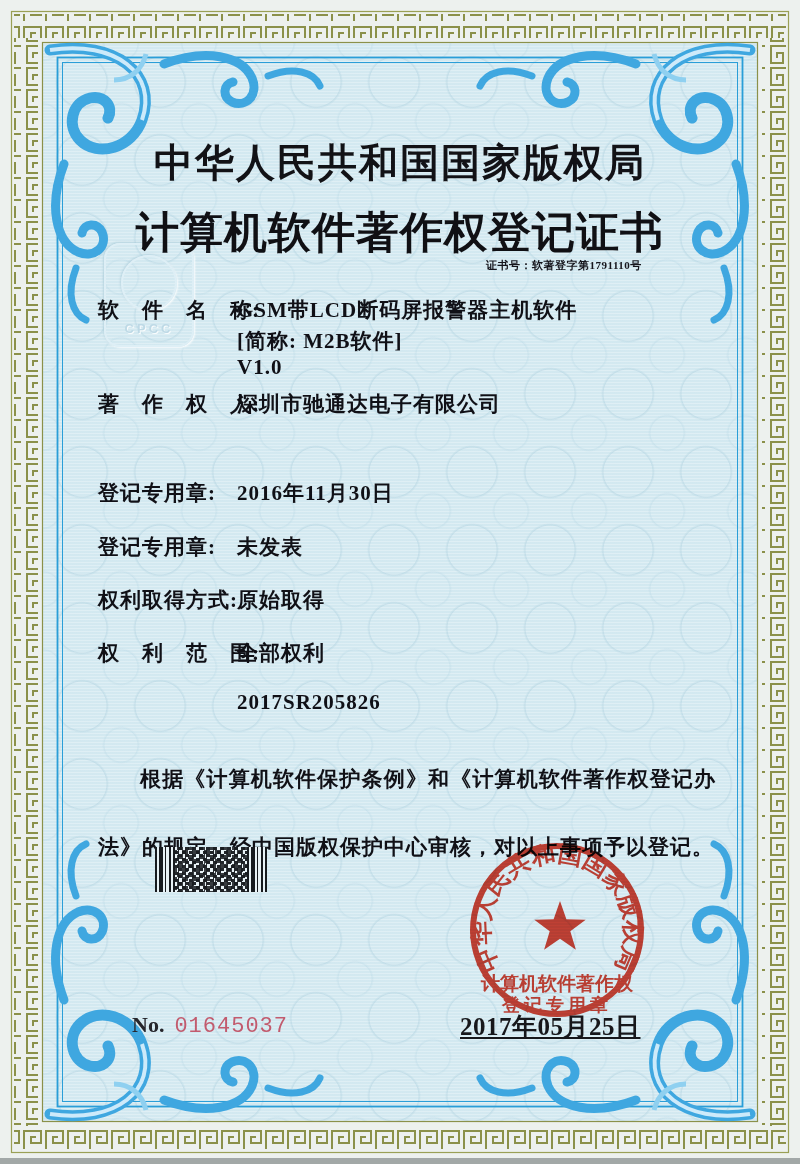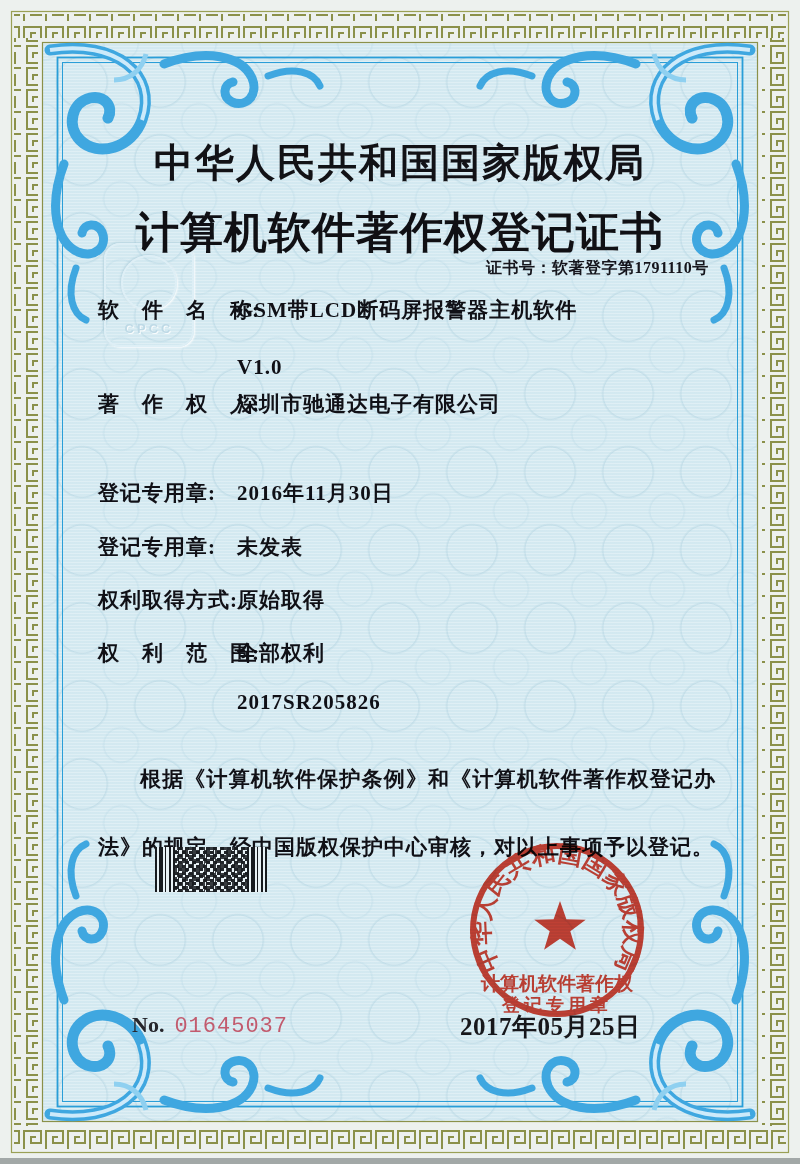--- a/index.html
+++ b/index.html
@@ -24,21 +24,21 @@
 
   .title {
     position:absolute; top:136px; left:0; width:100%; text-align:center;
     font-size:39px; font-weight:bold; letter-spacing:2px; color:#121216; z-index:4;
   }
   .subtitle {
     position:absolute; top:192px; left:0; width:100%; text-align:center;
     font-size:43px; font-weight:bold; letter-spacing:1px; color:#101014; z-index:4;margin-top:12px;
   }
   .certno {
-    position:absolute; top:258px; left:486px; font-size:16px; font-weight:bold;
+    position:absolute; top:258px; left:486px; font-size:11px; font-weight:bold;
     color:#15151c; z-index:4; letter-spacing:0.5px;
   }
   .flabel, .fvalue {
     position:absolute; font-size:21px; font-weight:bold; color:#101016;
     z-index:4; white-space:pre; letter-spacing:1px;
   }
   .flabel { left:98px; }
   .fvalue { left:237px; }
   .r1  { top:296px; }  .r1b { top:327px; } .r1c { top:355px; }
   .r2  { top:390px; }
@@ -64,21 +64,21 @@
       repeating-conic-gradient(rgba(23,27,31,0.95) 0 25%, rgba(232,242,246,0.0) 0 50%) 0px 0px/7px 7px,
       repeating-conic-gradient(rgba(23,27,31,0.85) 0 25%, rgba(232,242,246,0.0) 0 50%) 2px 3px/11px 9px,
       #e8f2f6;
   }
   .serial { position:absolute; left:132px; top:1012px; z-index:4; font-size:22px; font-weight:bold; color:#26262c; }
   .serial .num {
     color:#c25b6e; font-family:"Liberation Mono","DejaVu Sans Mono",monospace;
     font-weight:normal; letter-spacing:1px; margin-left:10px;
   }
   .seal-svg { position:absolute; left:440px; top:820px; z-index:4; mix-blend-mode:multiply; opacity:0.95; }
-  .seal-date { position:absolute; left:460px; top:1010px; z-index:5; font-size:25px; font-weight:bold; color:#17171b; letter-spacing:0.5px; }
+  .seal-date { position:absolute; left:460px; top:1010px; z-index:5; font-size:25px; font-weight:bold; color:#17171b; letter-spacing:0.5px;text-decoration:underline; }
   
   .emboss {
     position:absolute; left:104px; top:243px; width:86px; height:100px; z-index:2;
     border:2px solid rgba(222,239,246,1); border-radius:16px;
     box-shadow:-1px -1px 2px rgba(158,196,212,0.55), 1px 1px 2px rgba(255,255,255,0.95);
   }
   .emboss .circ {
     position:absolute; left:15px; top:10px; width:52px; height:52px;
     border:2px solid rgba(222,239,246,1); border-radius:50%;
     box-shadow:-1px -1px 2px rgba(158,196,212,0.5), 1px 1px 2px rgba(255,255,255,0.95);
@@ -134,20 +134,21 @@
     <div class="circ"></div>
     <div class="txt">CPCC</div>
   </div>
 
   <div class="title">中华人民共和国国家版权局</div>
   <div class="subtitle">计算机软件著作权登记证书</div>
   <div class="certno"><span>证书号：</span><span>软著登字第1791110号</span></div>
 
   <div class="flabel r1">软　件　名　称:</div>
   <div class="fvalue r1">GSM带LCD断码屏报警器主机软件</div>
+  <div class="fvalue r1b">[简称: M2B软件]</div>
   <div class="fvalue r1c">V1.0</div>
 
   <div class="flabel r2">著　作　权　人:</div>
   <div class="fvalue r2">深圳市驰通达电子有限公司</div>
 
   <div class="flabel r3">登记专用章:</div>
   <div class="fvalue r3">2016年11月30日</div>
 
   <div class="flabel r4">登记专用章:</div>
   <div class="fvalue r4">未发表</div>

